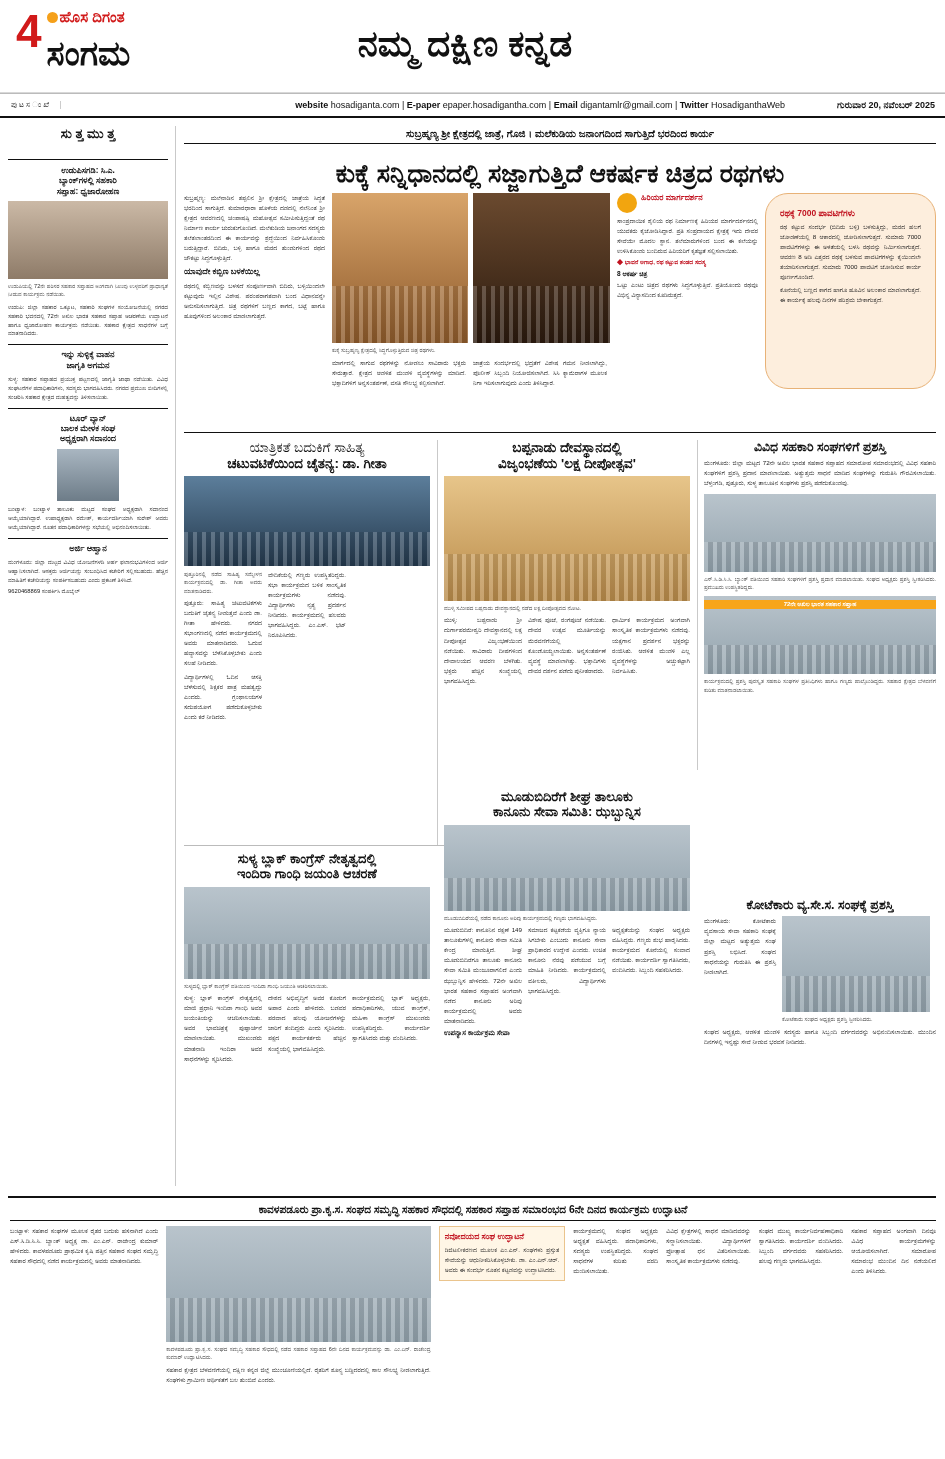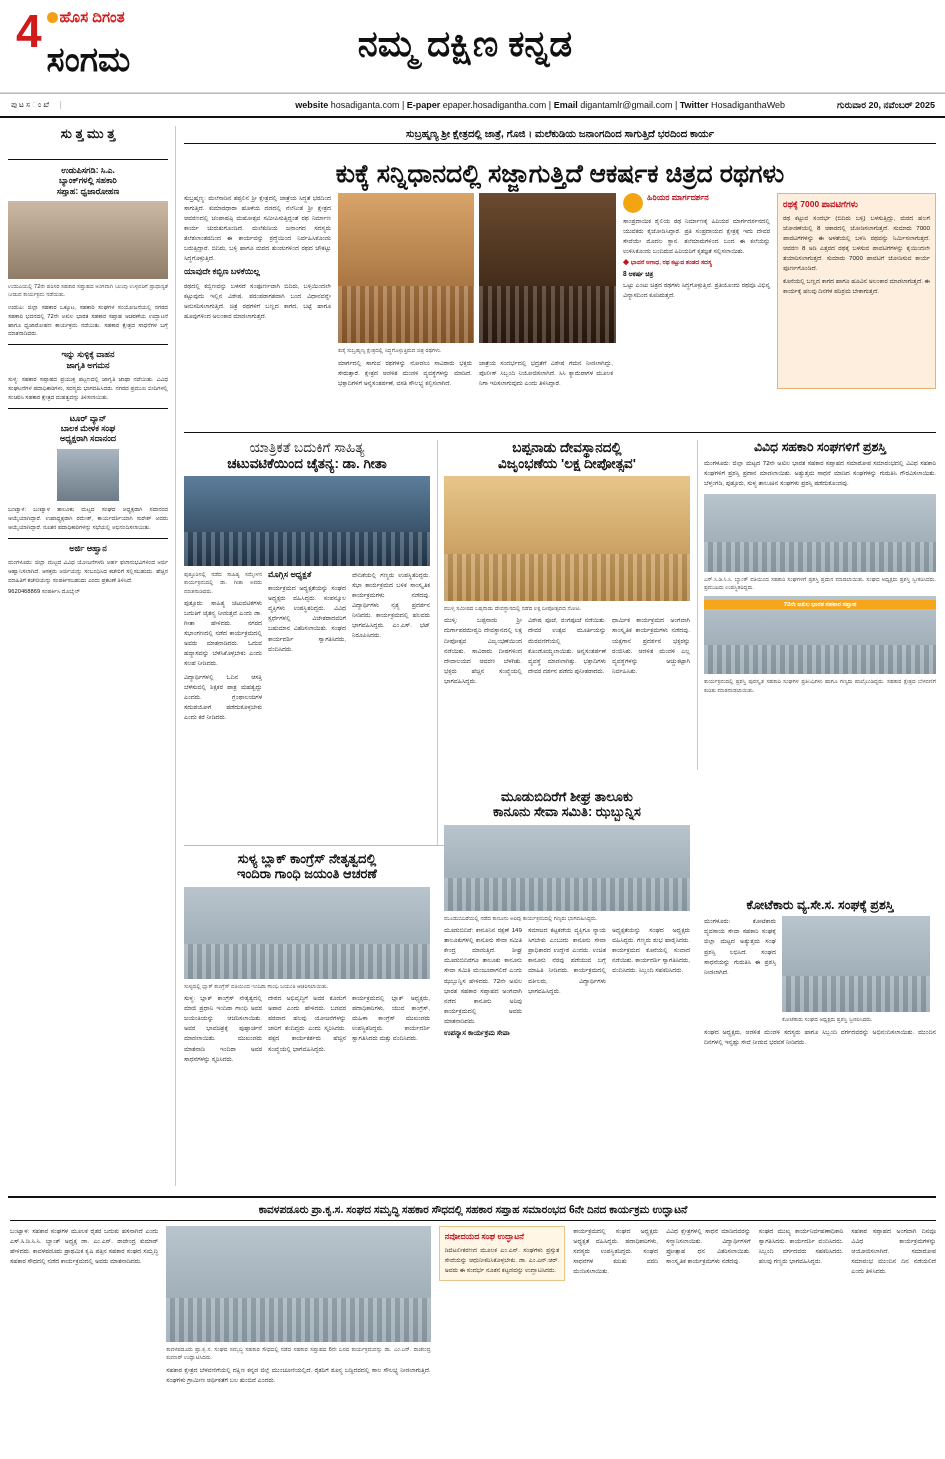--- a/index.html
+++ b/index.html
@@ -6,21 +6,21 @@
   body{width:945px;height:1459px;font-family:"Liberation Sans",sans-serif;color:#111;overflow:hidden;}
   .page{position:relative;width:945px;height:1459px;background:#fff;}
 
   
   .masthead{position:relative;height:92px;border-bottom:1px solid #d8d8d8;}
   .mh-left{position:absolute;left:16px;top:8px;width:250px;display:flex;align-items:flex-start;}
   .bignum{font-size:46px;font-weight:bold;color:#d11a1a;line-height:1;letter-spacing:-1px;}
   .mh-brand{margin-left:6px;}
   .brandtop{font-size:15px;font-weight:bold;color:#d11a1a;white-space:nowrap;}
   .brandtop .dot{display:inline-block;width:11px;height:11px;border-radius:50%;background:#f5a01a;vertical-align:-1px;margin-right:2px;}
-  .sangama{font-size:34px;font-weight:bold;color:#111;line-height:1;margin-top:16px;}
+  .sangama{font-size:34px;font-weight:bold;color:#111;line-height:1;margin-top:10px;}
   .mh-center{position:absolute;left:300px;top:26px;width:330px;text-align:center;}
   .mh-center .t{font-size:36px;font-weight:bold;color:#111;line-height:1;}
   .mh-right{position:absolute;right:12px;top:6px;display:flex;align-items:flex-start;}
   .qrnote{font-size:7.5px;line-height:1.45;text-align:right;margin-right:6px;width:128px;color:#222;}
   .qrnote .g{font-family:"Liberation Serif",serif;font-size:9px;}
   .qrbox{width:46px;height:46px;background:
      repeating-linear-gradient(0deg,#000 0 3px,#fff 3px 6px),
      repeating-linear-gradient(90deg,#000 0 3px,transparent 3px 6px);
      background-blend-mode:multiply;border:2px solid #fff;outline:1px solid #000;}
   .orange-block{width:62px;height:46px;background:#f59c15;margin-left:8px;}
@@ -160,45 +160,41 @@
           <div>
             <div style="font-size:8px;font-weight:bold;color:#c1121f;line-height:1.2;">ಹಿರಿಯರ ಮಾರ್ಗದರ್ಶನ</div>
           </div>
         </div>
         <div class="txt" style="margin-top:3px;">ಸಾಂಪ್ರದಾಯಿಕ ಶೈಲಿಯ ರಥ ನಿರ್ಮಾಣಕ್ಕೆ ಹಿರಿಯರ ಮಾರ್ಗದರ್ಶನದಲ್ಲಿ ಯುವಕರು ಕೈಜೋಡಿಸಿದ್ದಾರೆ. ಪ್ರತಿ ಸಂಪ್ರದಾಯದ ಕ್ಷೇತ್ರಕ್ಕೆ ಇದು ದೇವರ ಸೇವೆಯೇ ಮೊದಲ ಸ್ಥಾನ. ತಲೆಮಾರುಗಳಿಂದ ಬಂದ ಈ ಕಲೆಯನ್ನು ಉಳಿಸಿಕೊಂಡು ಬಂದಿರುವ ಹಿರಿಯರಿಗೆ ಕೃತಜ್ಞತೆ ಸಲ್ಲಿಸಲಾಯಿತು.</div>
         <div style="font-size:6px;color:#c1121f;font-weight:bold;margin-top:3px;">◆ <span>ಭಾವನೆ ಅಗಾಧ, ರಥ ಕಟ್ಟುವ ತಂಡದ ಸದಸ್ಯ</span></div>
         <div style="font-size:6.5px;font-weight:bold;margin-top:4px;">8 ಆಕರ್ಷ ಚಿತ್ರ</div>
         <div class="txt" style="margin-top:2px;">ಒಟ್ಟು ಎಂಟು ಚಿತ್ರದ ರಥಗಳು ಸಿದ್ಧಗೊಳ್ಳುತ್ತಿವೆ. ಪ್ರತಿಯೊಂದು ರಥವೂ ವಿಭಿನ್ನ ವಿನ್ಯಾಸದಿಂದ ಕೂಡಿರುತ್ತದೆ.</div>
       </div>
 
-      <div class="tintbox" style="width:150px;padding:5px;">
+      <div class="tintbox" style="width:150px;padding:14px;border-radius:23px;">
         <div style="font-size:8.5px;font-weight:bold;color:#c1121f;">ರಥಕ್ಕೆ 7000 ಪಾವಟಿಗೆಗಳು</div>
         <div class="txt" style="margin-top:3px;">ರಥ ಕಟ್ಟುವ ಸಂದರ್ಭ (ಬಿದಿರು ಬಳ್ಳಿ) ಬಳಸುತ್ತಿದ್ದು, ಮರದ ಹಲಗೆ ಜೋಡಣೆಯಲ್ಲಿ 8 ಆಕಾರದಲ್ಲಿ ಜೋಡಿಸಲಾಗುತ್ತದೆ. ಸುಮಾರು 7000 ಪಾವಟಿಗೆಗಳನ್ನು ಈ ಅಳತೆಯಲ್ಲಿ ಬಳಸಿ ರಥವನ್ನು ನಿರ್ಮಿಸಲಾಗುತ್ತದೆ. ಆವರಣ 8 ಅಡಿ ಎತ್ತರದ ರಥಕ್ಕೆ ಬಳಸುವ ಪಾವಟಿಗೆಗಳನ್ನು ಕೈಯಿಂದಲೇ ತಯಾರಿಸಲಾಗುತ್ತದೆ. ಸುಮಾರು 7000 ಪಾವಟಿಗೆ ಜೋಡಿಸುವ ಕಾರ್ಯ ಪೂರ್ಣಗೊಂಡಿದೆ.</div>
         <div class="txt" style="margin-top:3px;">ಕೊನೆಯಲ್ಲಿ ಬಣ್ಣದ ಕಾಗದ ಹಾಗೂ ಹೂವಿನ ಅಲಂಕಾರ ಮಾಡಲಾಗುತ್ತದೆ. ಈ ಕಾರ್ಯಕ್ಕೆ ಹಲವು ದಿನಗಳ ಪರಿಶ್ರಮ ಬೇಕಾಗುತ್ತದೆ.</div>
       </div>
     </div>
   </div>
 
   <div class="hrule" style="left:184px;top:432px;width:752px;"></div>
 
   <div class="box" style="left:184px;top:440px;width:246px;">
     <div class="center" style="font-size:13.5px;font-weight:normal;line-height:1.15;">ಯಾತ್ರಿಕತೆ ಬದುಕಿಗೆ ಸಾಹಿತ್ಯ</div>
     <div class="center" style="font-size:13.5px;font-weight:bold;line-height:1.15;">ಚಟುವಟಿಕೆಯಿಂದ ಚೈತನ್ಯ: ಡಾ. ಗೀತಾ</div>
     <div class="photo stage" style="height:90px;margin-top:5px;"></div>
     <div style="display:flex;gap:6px;margin-top:4px;">
       <div style="width:78px;">
         <div class="cap">ಪುತ್ತೂರಿನಲ್ಲಿ ನಡೆದ ಸಾಹಿತ್ಯ ಸಮ್ಮೇಳನ ಕಾರ್ಯಕ್ರಮದಲ್ಲಿ ಡಾ. ಗೀತಾ ಅವರು ಮಾತನಾಡಿದರು.</div>
         <div class="txt" style="margin-top:3px;">ಪುತ್ತೂರು: ಸಾಹಿತ್ಯ ಚಟುವಟಿಕೆಗಳು ಬದುಕಿಗೆ ಚೈತನ್ಯ ನೀಡುತ್ತವೆ ಎಂದು ಡಾ. ಗೀತಾ ಹೇಳಿದರು. ನಗರದ ಸಭಾಂಗಣದಲ್ಲಿ ನಡೆದ ಕಾರ್ಯಕ್ರಮದಲ್ಲಿ ಅವರು ಮಾತನಾಡಿದರು. ಓದುವ ಹವ್ಯಾಸವನ್ನು ಬೆಳೆಸಿಕೊಳ್ಳಬೇಕು ಎಂದು ಸಲಹೆ ನೀಡಿದರು.</div>
         <div class="txt" style="margin-top:3px;">ವಿದ್ಯಾರ್ಥಿಗಳಲ್ಲಿ ಓದಿನ ಆಸಕ್ತಿ ಬೆಳೆಸುವಲ್ಲಿ ಶಿಕ್ಷಕರ ಪಾತ್ರ ಮಹತ್ವದ್ದು ಎಂದರು. ಗ್ರಂಥಾಲಯಗಳ ಸದುಪಯೋಗ ಪಡೆದುಕೊಳ್ಳಬೇಕು ಎಂದು ಕರೆ ನೀಡಿದರು.</div>
       </div>
       <div style="width:78px;">
-        <div class="sub">ಮೊಗ್ಗಿಸ ಅಧ್ಯಕ್ಷತೆ</div>
-        <div class="txt" style="margin-top:3px;">ಕಾರ್ಯಕ್ರಮದ ಅಧ್ಯಕ್ಷತೆಯನ್ನು ಸಂಘದ ಅಧ್ಯಕ್ಷರು ವಹಿಸಿದ್ದರು. ಸಂಪನ್ಮೂಲ ವ್ಯಕ್ತಿಗಳು ಉಪಸ್ಥಿತರಿದ್ದರು. ವಿವಿಧ ಸ್ಪರ್ಧೆಗಳಲ್ಲಿ ವಿಜೇತರಾದವರಿಗೆ ಬಹುಮಾನ ವಿತರಿಸಲಾಯಿತು. ಸಂಘದ ಕಾರ್ಯದರ್ಶಿ ಸ್ವಾಗತಿಸಿದರು, ವಂದಿಸಿದರು.</div>
-      </div>
-      <div style="width:78px;">
         <div class="txt">ವೇದಿಕೆಯಲ್ಲಿ ಗಣ್ಯರು ಉಪಸ್ಥಿತರಿದ್ದರು. ಸಭಾ ಕಾರ್ಯಕ್ರಮದ ಬಳಿಕ ಸಾಂಸ್ಕೃತಿಕ ಕಾರ್ಯಕ್ರಮಗಳು ನಡೆದವು. ವಿದ್ಯಾರ್ಥಿಗಳು ನೃತ್ಯ ಪ್ರದರ್ಶನ ನೀಡಿದರು. ಕಾರ್ಯಕ್ರಮದಲ್ಲಿ ಹಲವರು ಭಾಗವಹಿಸಿದ್ದರು. ಎಂ.ಎಸ್. ಭಟ್ ನಿರೂಪಿಸಿದರು.</div>
       </div>
     </div>
   </div>
   <div class="col-rule" style="left:437px;top:440px;height:405px;"></div>
 
   <div class="box" style="left:444px;top:440px;width:246px;">
     <div class="center" style="font-size:13.5px;font-weight:bold;line-height:1.15;">ಬಪ್ಪನಾಡು ದೇವಸ್ಥಾನದಲ್ಲಿ</div>
     <div class="center" style="font-size:13.5px;font-weight:bold;line-height:1.15;">ವಿಜೃಂಭಣೆಯ 'ಲಕ್ಷ ದೀಪೋತ್ಸವ'</div>
     <div class="photo bright" style="height:125px;margin-top:5px;"></div>

